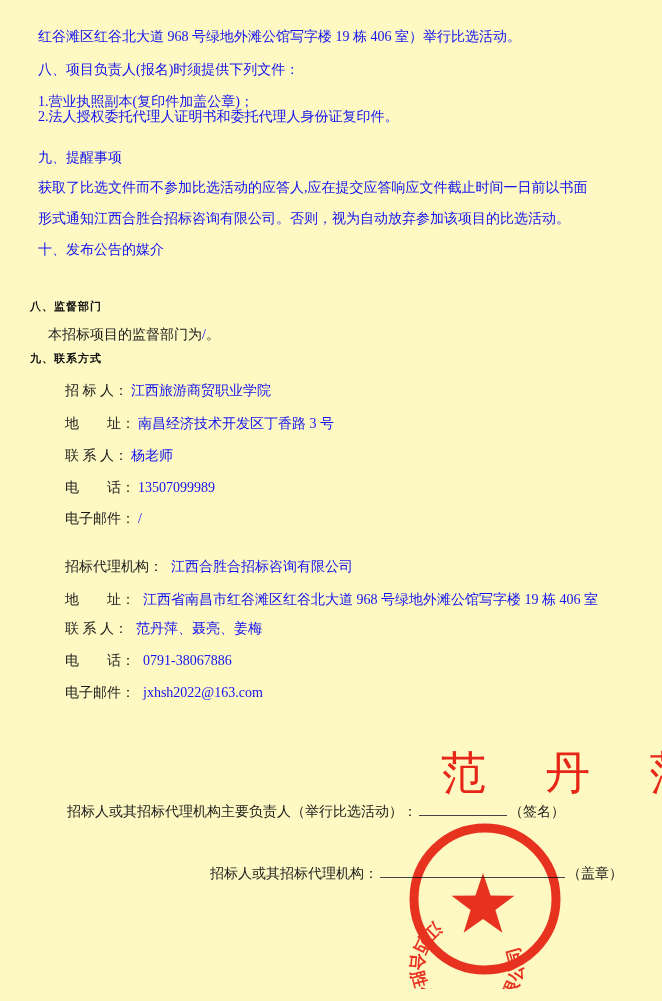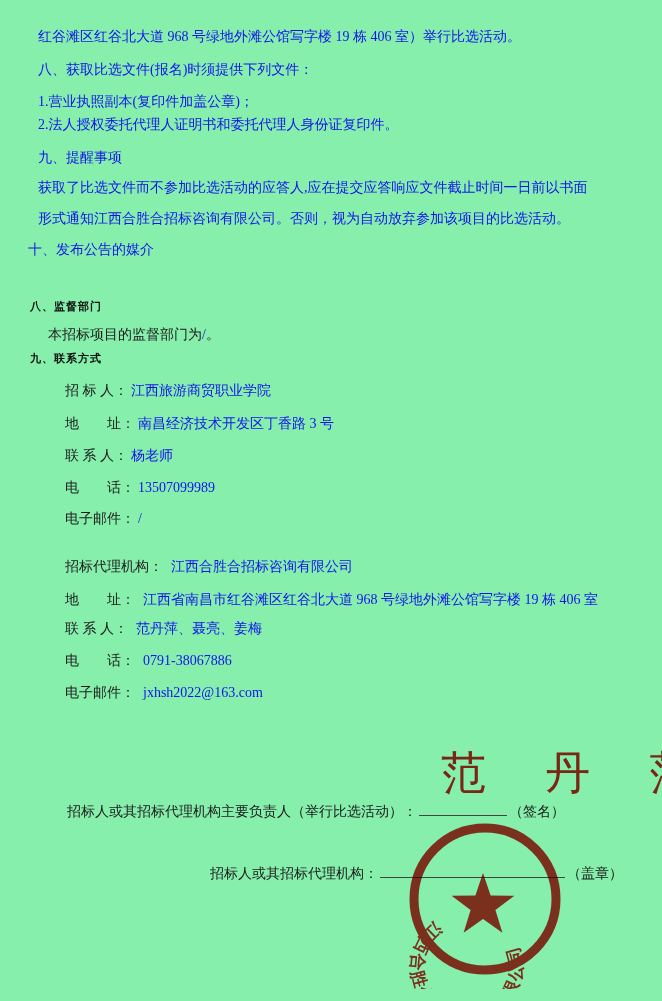--- a/index.html
+++ b/index.html
@@ -1,19 +1,19 @@
 <!DOCTYPE html>
 <html><head>
 <meta charset="utf-8">
 <style>
   html,body{margin:0;padding:0;background:#fff;}
   .page{
     position:relative;
     width:662px;height:1001px;
-    background:#86efac;
+    background:#fef9c3;
     overflow:hidden;
     font-family:"Liberation Serif","DejaVu Serif",serif;
     font-size:14px;
     color:#1a1a1a;
   }
   .line{position:absolute;white-space:nowrap;line-height:18px;}
   .blue{color:#1212ee;}
   .heading{font-weight:bold;font-size:11px;color:#0d0d0d;letter-spacing:1px;}
   .lbl{color:#1a1a1a;font-family:Liberation Serif, serif;}
   .val{color:#1212ee;padding-left:3px;}
@@ -34,27 +34,27 @@
     mix-blend-mode:multiply;opacity:0.95;
   }
   .seal text{font-family:"Liberation Serif","DejaVu Serif",serif;font-weight:bold;}
 </style>
 </head>
 <body>
 
 <div class="page">
 
   <div class="line blue" style="top:28px;left:38px">红谷滩区红谷北大道 968 号绿地外滩公馆写字楼 19 栋 406 室）举行比选活动。</div>
-  <div class="line blue" style="top:61px;left:38px">八、获取比选文件(报名)时须提供下列文件：</div>
+  <div class="line blue" style="top:61px;left:38px">八、项目负责人(报名)时须提供下列文件：</div>
   <div class="line blue" style="top:93px;left:38px">1.营业执照副本(复印件加盖公章)；</div>
-  <div class="line blue" style="top:116px;left:38px">2.法人授权委托代理人证明书和委托代理人身份证复印件。</div>
+  <div class="line blue" style="top:108px;left:38px">2.法人授权委托代理人证明书和委托代理人身份证复印件。</div>
   <div class="line blue" style="top:149px;left:38px">九、提醒事项</div>
   <div class="line blue" style="top:210px;left:38px">形式通知江西合胜合招标咨询有限公司。否则，视为自动放弃参加该项目的比选活动。</div>
   <div class="line blue" style="top:179px;left:38px">获取了比选文件而不参加比选活动的应答人,应在提交应答响应文件截止时间一日前以书面</div>
-  <div class="line blue" style="top:241px;left:28px">十、发布公告的媒介</div>
+  <div class="line blue" style="top:241px;left:38px">十、发布公告的媒介</div>
 
   <div class="line heading" style="top:297px;left:30px">八、监督部门</div>
   <div class="line" style="top:326px;left:48px">
     <span class="lbl">本招标项目的监督部门为</span><span class="blue">/</span><span class="lbl">。</span>
   </div>
   <div class="line heading" style="top:349px;left:30px">九、联系方式</div>
 
   <div class="line" style="top:382px;left:65px">
     <span class="lbl">招 标 人：</span><span class="val">江西旅游商贸职业学院</span>
   </div>

